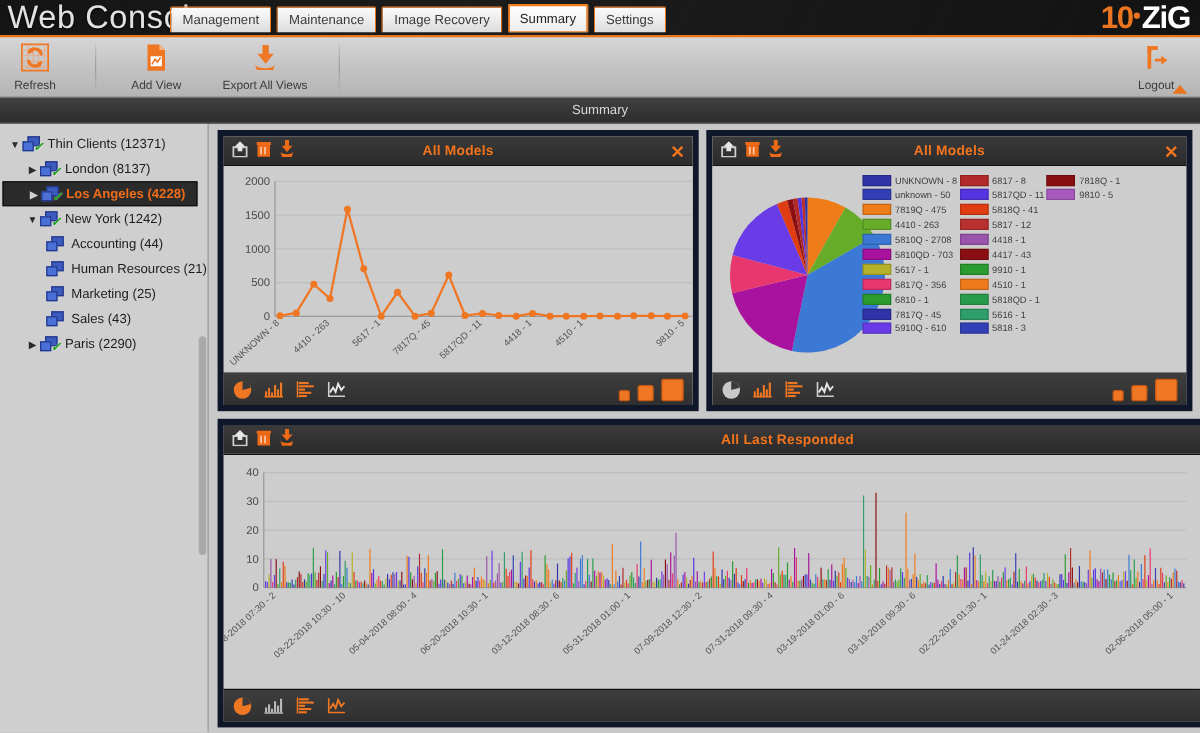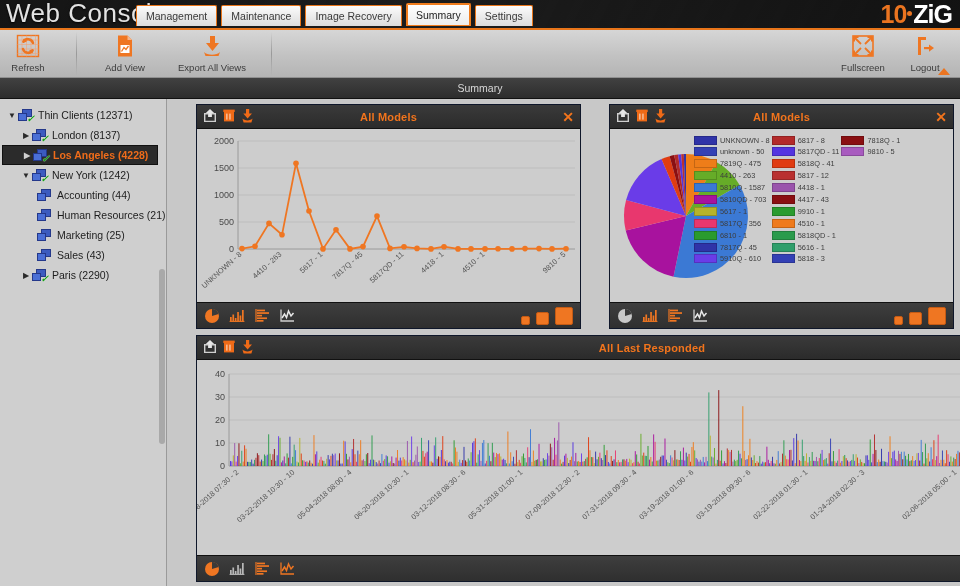--- a/index.html
+++ b/index.html
@@ -117,22 +117,22 @@
     background:#a9a9a9; border-radius:3px;
   }
 
   
   .content {
     position:absolute; left:168px; top:99px; width:792px; height:487px;
     background:#c8c8c8; padding:5px 6px 0 6px;
   }
   .prow { display:flex; gap:6px; }
   .panel {
-    background:#ffffff; border:1px solid #0f172a;
-    display:flex; flex-direction:column; position:relative;margin-left:22px;
+    background:#ffffff; border:5px solid #0f172a;
+    display:flex; flex-direction:column; position:relative;
   }
   .p-title {
     height:24px; background:linear-gradient(180deg,#3a3a3a,#2b2b2b);
     display:flex; align-items:center; padding:0 6px; position:relative;
     flex:0 0 24px; border-bottom:1px solid #111;
   }
   .p-title .ticons { display:flex; gap:6px; align-items:center; z-index:2; }
   .p-title .ttl {
     position:absolute; left:0; right:0; text-align:center;
     color:#f2741c; font-size:11px; font-weight:bold; letter-spacing:.2px;
@@ -233,30 +233,20 @@
             <path d="M10 2h5v7h4l-6.5 8L6 9h4z" fill="#ef7622"></path>
             <path d="M4 18c3 3.5 13 3.5 16 0l-1.5 4H5.5z" fill="#ef7622"></path>
           </svg>
         </span>
         <span class="lbl">Export All Views</span>
       </div>
       <div class="ribsep"></div>
     </div>
 
     <div class="right">
-      <div class="ribbtn">
-        <span>
-          <svg width="24" height="24" viewBox="0 0 24 24">
-            <rect x="2" y="2" width="20" height="20" fill="none" stroke="#ef7622" stroke-width="1.6"></rect>
-            <path d="M3 3 10 10M21 3 14 10M3 21 10 14M21 21 14 14" stroke="#ef7622" stroke-width="1.8" fill="none"></path>
-            <path d="M3 3h4.5M3 3v4.5M21 3h-4.5M21 3v4.5M3 21h4.5M3 21v-4.5M21 21h-4.5M21 21v-4.5" stroke="#ef7622" stroke-width="2" fill="none"></path>
-          </svg>
-        </span>
-        <span class="lbl">Fullscreen</span>
-      </div>
       <div class="ribbtn">
         <span>
           <svg width="24" height="24" viewBox="0 0 24 24">
             <path d="M5 3h8v3H8v15H5z" fill="#ef7622"></path>
             <path d="M5 3h8v3H8v2H5z" fill="#ef7622"></path>
             <rect x="11" y="13" width="7" height="2.2" fill="#ef7622"></rect>
             <path d="M16 10.5 21 14.1 16 17.7z" fill="#ef7622"></path>
           </svg>
         </span>
         <span class="lbl">Logout</span>
@@ -552,21 +542,21 @@
               <div class="legitem">
                   <span class="swatch" style="background:#ee7d19"></span>
                   <span class="legtxt">7819Q - 475</span>
                 </div>
               <div class="legitem">
                   <span class="swatch" style="background:#66ac28"></span>
                   <span class="legtxt">4410 - 263</span>
                 </div>
               <div class="legitem">
                   <span class="swatch" style="background:#3b79d4"></span>
-                  <span class="legtxt">5810Q - 1587</span>
+                  <span class="legtxt">5810Q - 2708</span>
                 </div>
               <div class="legitem">
                   <span class="swatch" style="background:#a8129e"></span>
                   <span class="legtxt">5810QD - 703</span>
                 </div>
               <div class="legitem">
                   <span class="swatch" style="background:#b6b32b"></span>
                   <span class="legtxt">5617 - 1</span>
                 </div>
               <div class="legitem">

